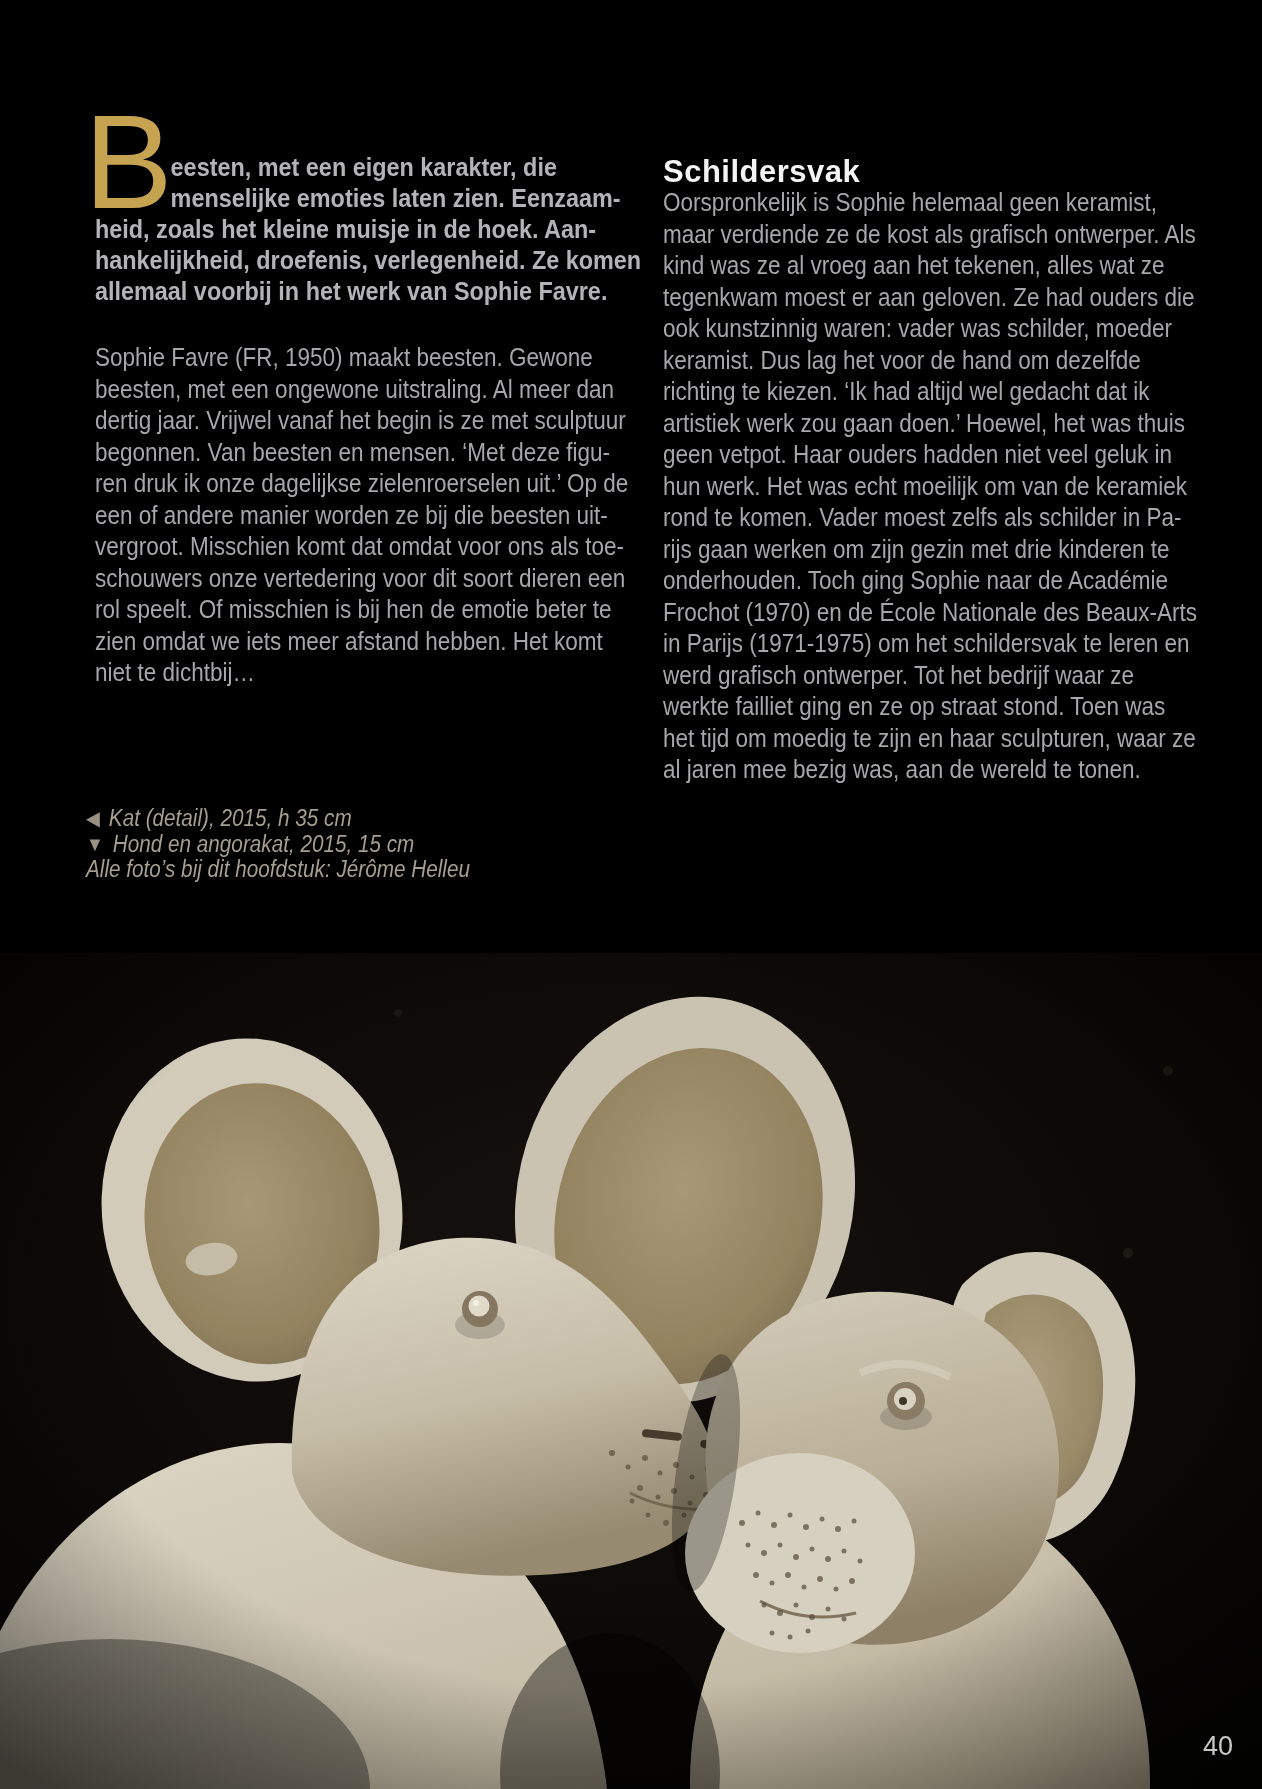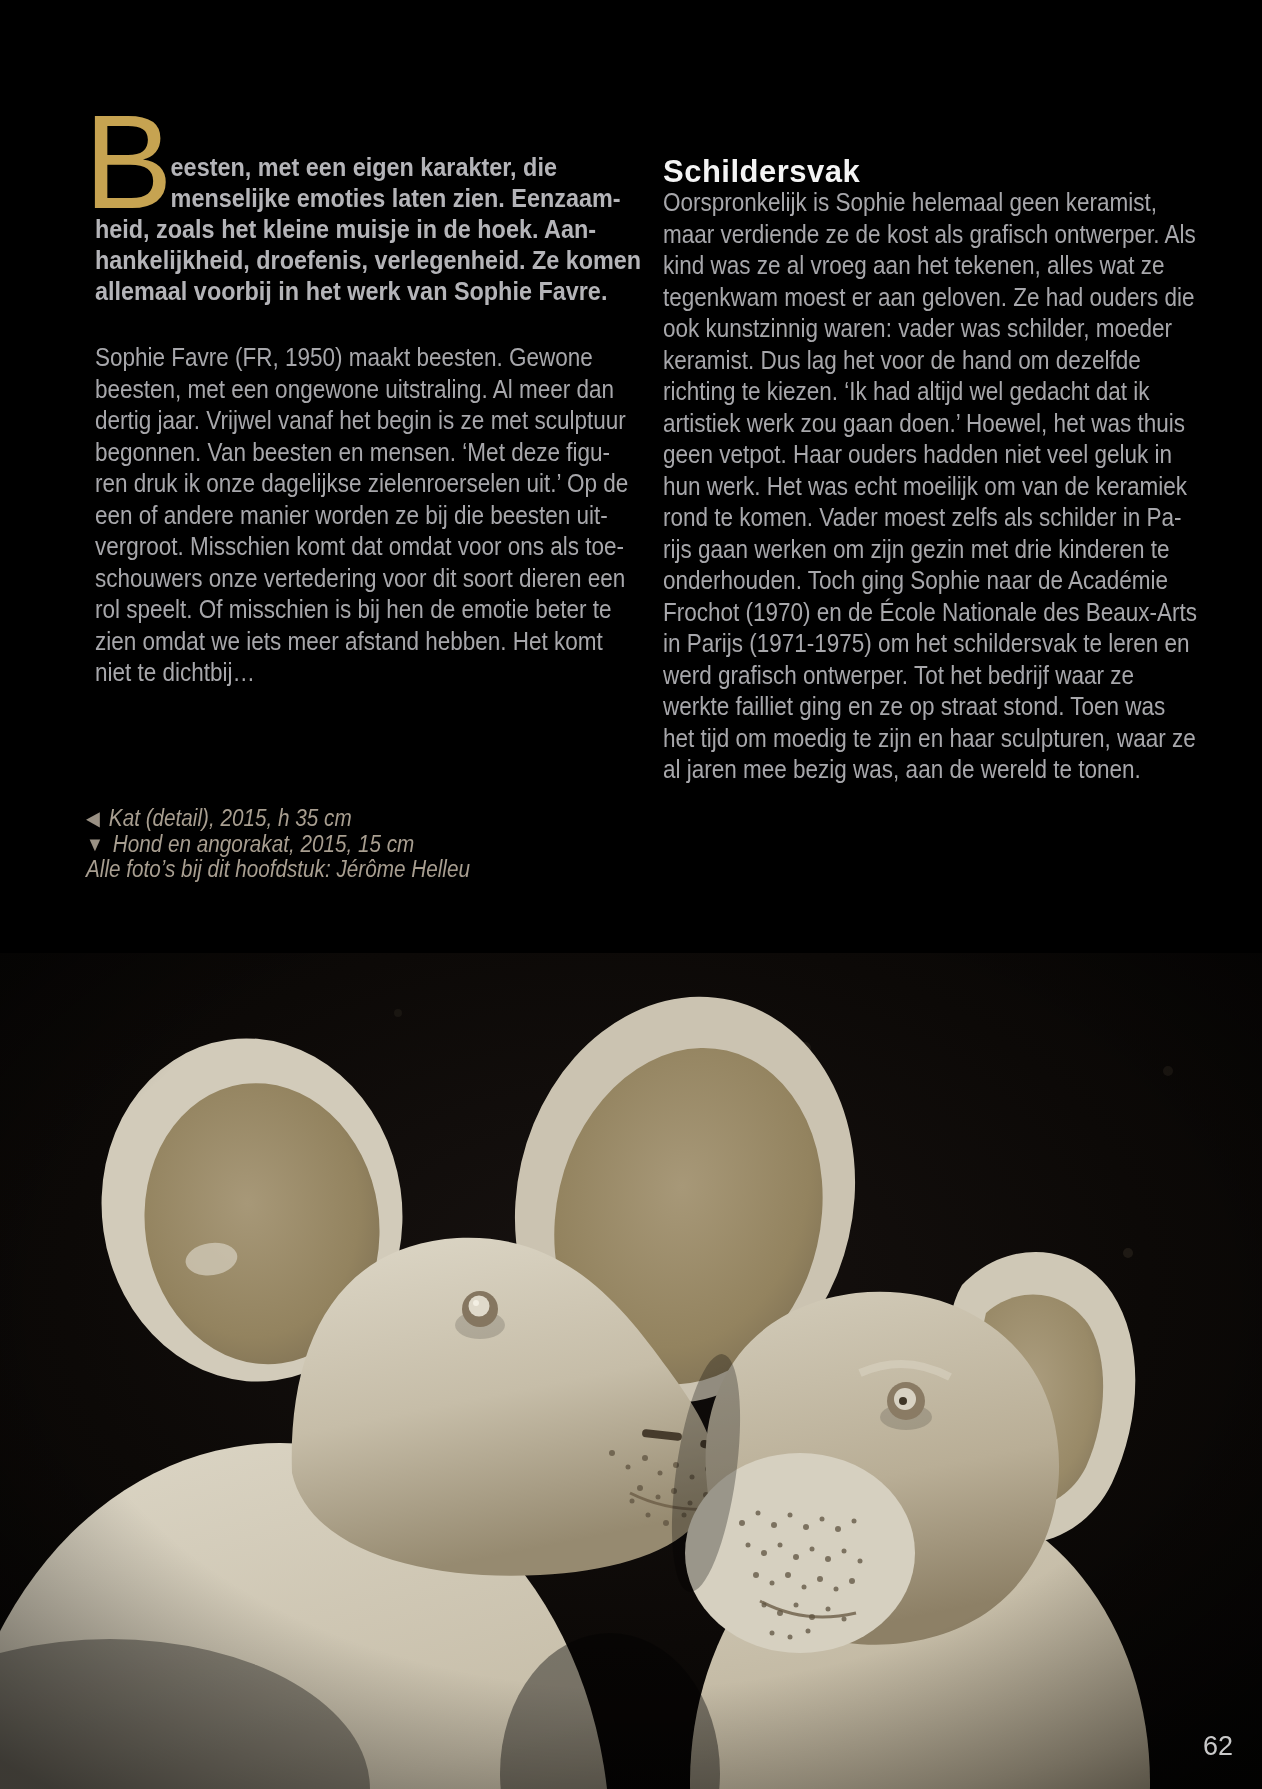--- a/index.html
+++ b/index.html
@@ -255,15 +255,15 @@
         </g>
       </g>
 
       <ellipse cx="706" cy="520" rx="30" ry="120" fill="#000" opacity="0.28" transform="rotate(8 706 520)"></ellipse>
       <ellipse cx="610" cy="820" rx="110" ry="140" fill="#000" opacity="0.4"></ellipse>
       <ellipse cx="110" cy="836" rx="260" ry="150" fill="#000" opacity="0.35"></ellipse>
       <rect x="0" y="0" width="1262" height="836" fill="url(#gVig)"></rect>
     </svg>
   </div>
 
-  <div class="page-num">62</div>
+  <div class="page-num">40</div>
 
 </div>
 
 </body></html>

